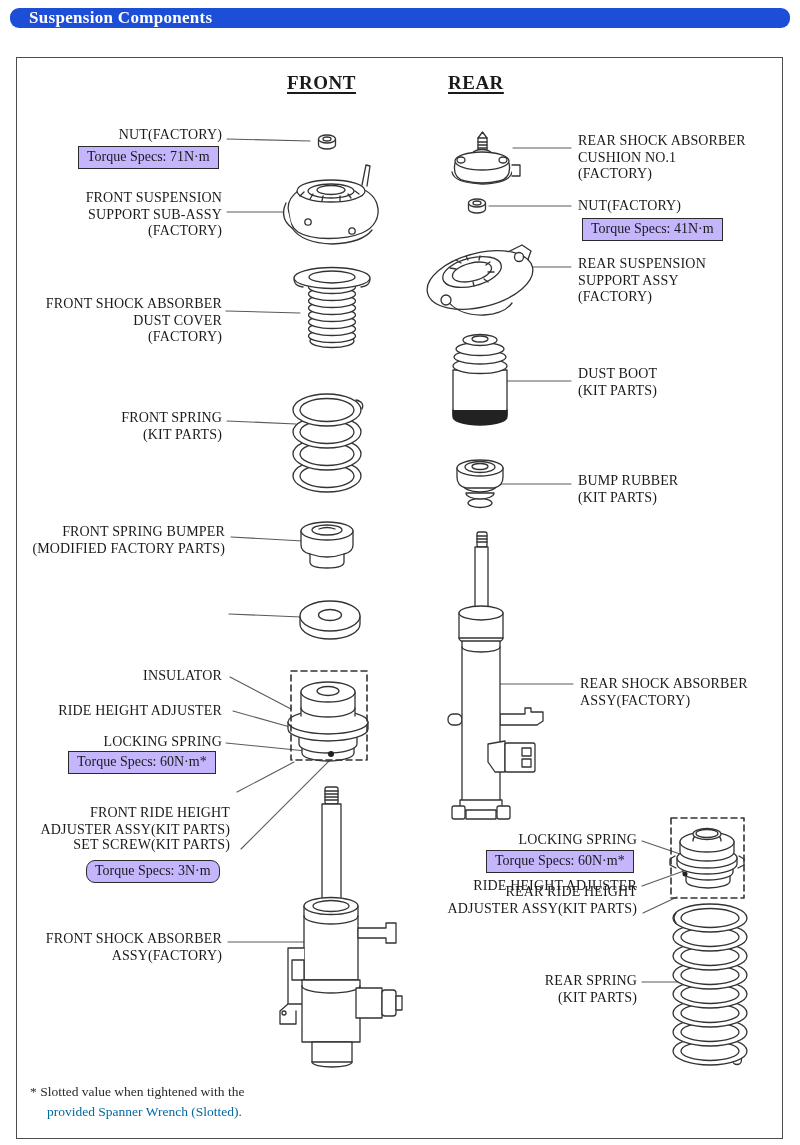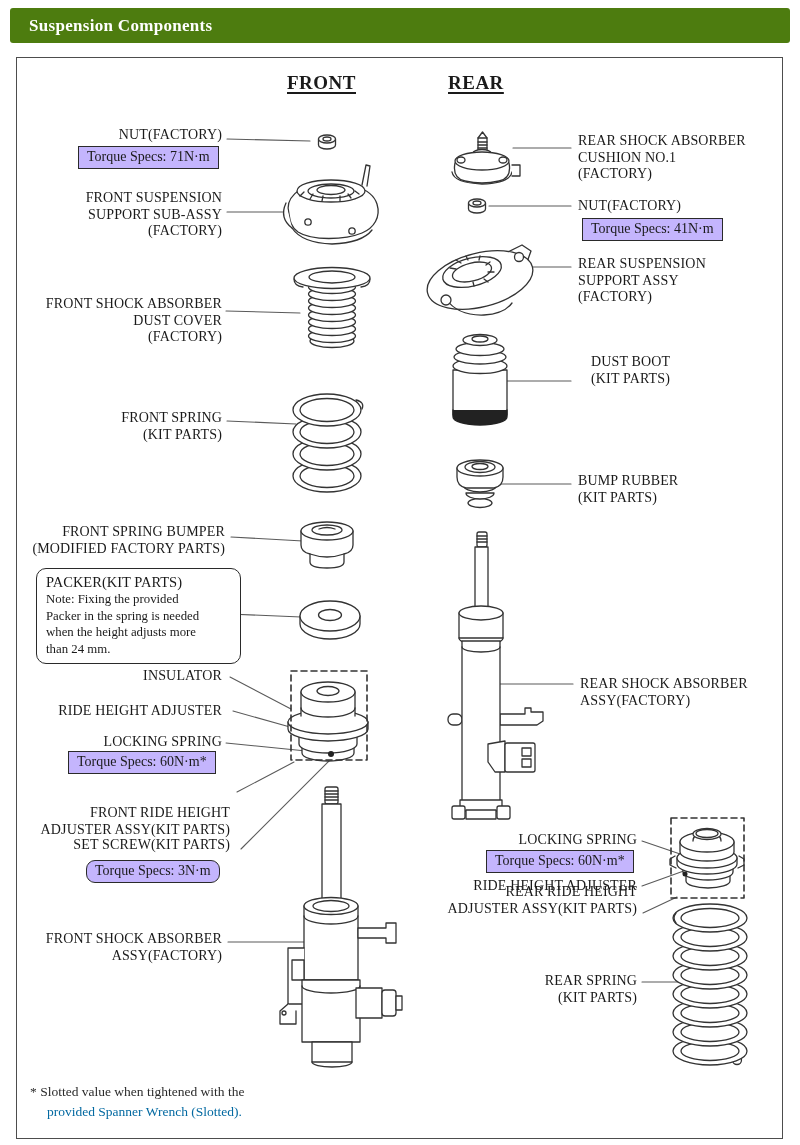--- a/index.html
+++ b/index.html
@@ -1,19 +1,19 @@
 <!DOCTYPE html>
 <html><head>
 <meta charset="utf-8">
 <style>
   html,body{margin:0;padding:0;background:#fff;}
   .page{position:relative;width:800px;height:1145px;background:#ffffff;overflow:hidden;
         font-family:"Liberation Serif","DejaVu Serif",serif;color:#1a1a1a;}
-  .header-bar{position:absolute;left:10px;top:8px;width:780px;height:35px;background:#4d7c0f;
-        border-radius:3px;display:flex;align-items:center;box-sizing:border-box;padding-left:19px;}
+  .header-bar{position:absolute;left:10px;top:8px;width:780px;height:20px;background:#1d4ed8;
+        border-radius:9px;display:flex;align-items:center;box-sizing:border-box;padding-left:19px;}
   .header-bar span{color:#fff;font-size:17px;font-weight:700;letter-spacing:.3px;}
   .frame{position:absolute;left:16px;top:57px;width:767px;height:1082px;border:1.6px solid #4d4d4d;
         box-sizing:border-box;background:#fff;}
   .art{position:absolute;left:0;top:0;pointer-events:none;}
   .colhead{position:absolute;font-size:19px;font-weight:700;letter-spacing:.5px;
         text-decoration:underline;text-underline-offset:3px;text-decoration-thickness:2px;}
   .lbl{position:absolute;font-size:14px;line-height:16.5px;white-space:pre-line;letter-spacing:.15px;}
   .ra{text-align:right;}
   .tq{position:absolute;display:inline-block;border:1.5px solid #2a2a2a;background:#c4b5fd;
         padding:2px 8px 3px 8px;font-size:14px;white-space:nowrap;}
@@ -274,48 +274,41 @@
 SUPPORT SUB-ASSY
 (FACTORY)</div>
   <div class="lbl ra" style="right:578px;top:296px;width:205px;">FRONT SHOCK ABSORBER
 DUST COVER
 (FACTORY)</div>
   <div class="lbl ra" style="right:578px;top:410px;width:140px;">FRONT SPRING
 (KIT PARTS)</div>
   <div class="lbl ra" style="right:575px;top:524px;width:218px;">FRONT SPRING BUMPER
 (MODIFIED FACTORY PARTS)</div>
 
-  <div class="packer">
-    <div class="pt">PACKER(KIT PARTS)</div>
-    <div class="pn">Note: Fixing the provided
-Packer in the spring is needed
-when the height adjusts more
-than 24 mm.</div>
-  </div>
 
   <div class="lbl ra" style="right:578px;top:668px;width:120px;">INSULATOR</div>
   <div class="lbl ra" style="right:578px;top:703px;width:190px;">RIDE HEIGHT ADJUSTER</div>
   <div class="lbl ra" style="right:578px;top:734px;width:150px;">LOCKING SPRING</div>
   <div class="tq" style="left:68px;top:751px;">Torque Specs: 60N·m*</div>
   <div class="lbl ra" style="right:570px;top:785px;width:205px;margin-top:20px;">FRONT RIDE HEIGHT
 ADJUSTER ASSY(KIT PARTS)</div>
   <div class="lbl ra" style="right:570px;top:837px;width:190px;">SET SCREW(KIT PARTS)</div>
   <div class="tq" style="left:86px;top:860px;border-radius:9px;">Torque Specs: 3N·m</div>
   <div class="lbl ra" style="right:578px;top:931px;width:205px;">FRONT SHOCK ABSORBER
 ASSY(FACTORY)</div>
 
   <div class="lbl" style="left:578px;top:133px;width:200px;">REAR SHOCK ABSORBER
 CUSHION NO.1
 (FACTORY)</div>
   <div class="lbl" style="left:578px;top:198px;width:160px;">NUT(FACTORY)</div>
   <div class="tq" style="left:582px;top:218px;">Torque Specs: 41N·m</div>
   <div class="lbl" style="left:578px;top:256px;width:170px;">REAR SUSPENSION
 SUPPORT ASSY
 (FACTORY)</div>
-  <div class="lbl" style="left:578px;top:354px;width:140px;margin-left:13px;">DUST BOOT
+  <div class="lbl" style="left:578px;top:366px;width:140px;">DUST BOOT
 (KIT PARTS)</div>
   <div class="lbl" style="left:578px;top:473px;width:150px;">BUMP RUBBER
 (KIT PARTS)</div>
   <div class="lbl" style="left:580px;top:676px;width:200px;">REAR SHOCK ABSORBER
 ASSY(FACTORY)</div>
   <div class="lbl ra" style="right:163px;top:832px;width:150px;">LOCKING SPRING</div>
   <div class="tq" style="left:486px;top:850px;">Torque Specs: 60N·m*</div>
   <div class="lbl ra" style="right:163px;top:878px;width:190px;">RIDE HEIGHT ADJUSTER</div>
   <div class="lbl ra" style="right:163px;top:884px;width:205px;">REAR RIDE HEIGHT
 ADJUSTER ASSY(KIT PARTS)</div>

